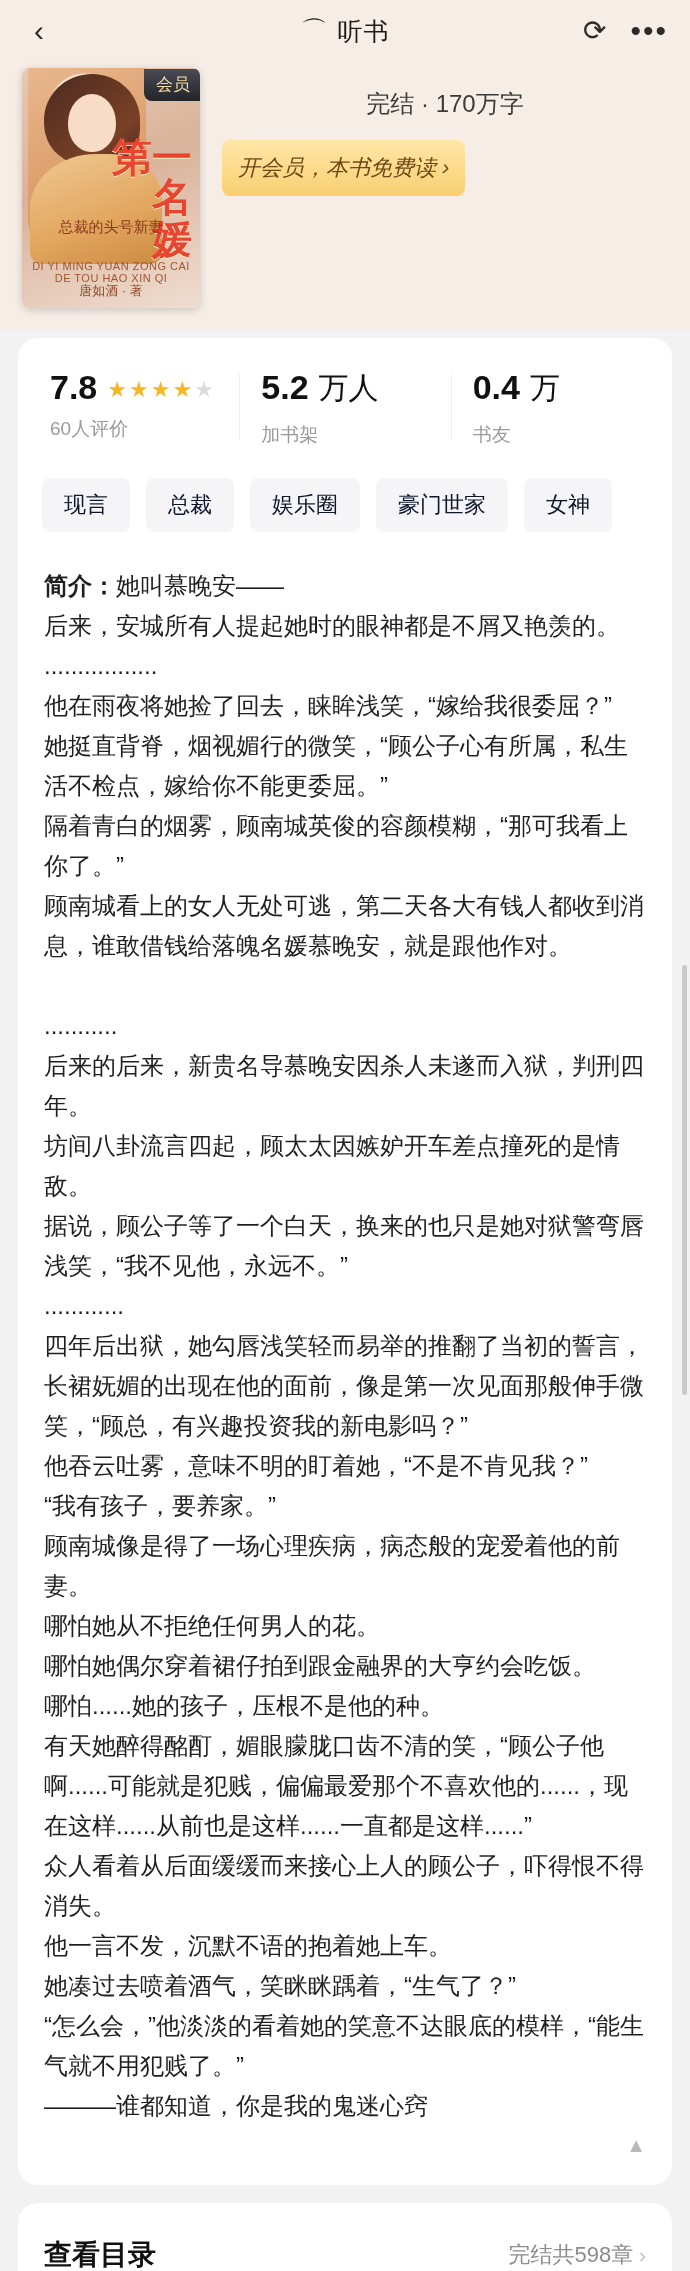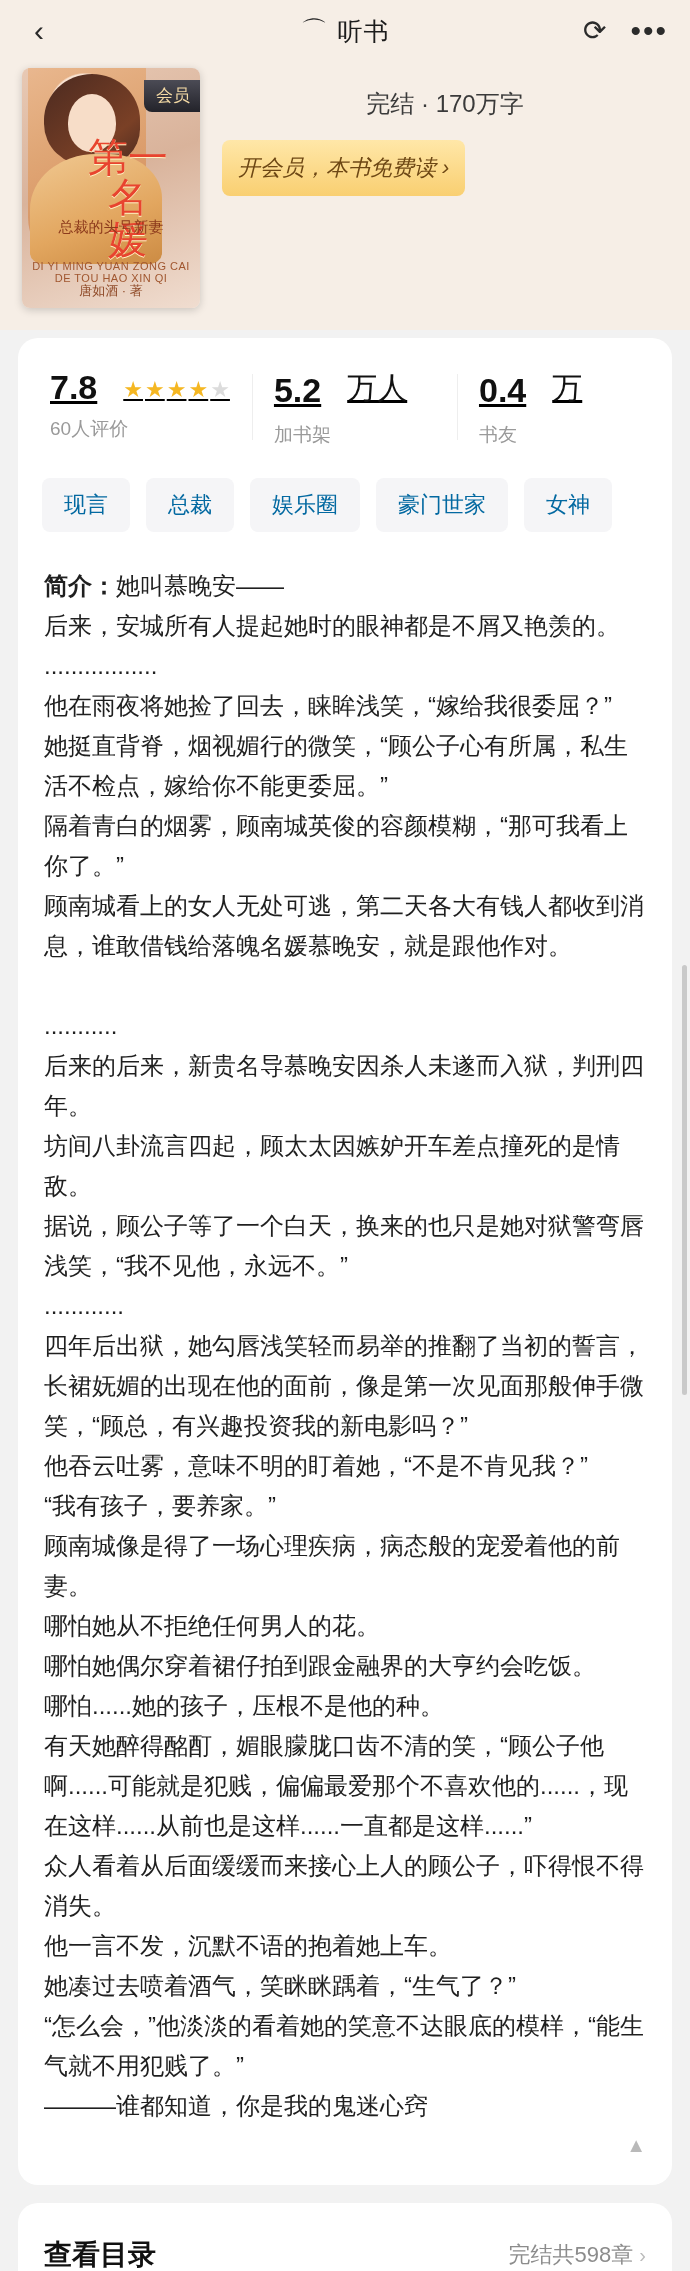--- a/index.html
+++ b/index.html
@@ -86,35 +86,35 @@
   }
   .cover-dress {
     position: absolute;
     left: 8px; top: 86px;
     width: 132px; height: 110px;
     background: linear-gradient(160deg,#f0c891 0%, #e2a65f 60%, #cc8b43 100%);
     border-radius: 50% 40% 10% 10%;
   }
   .cover-badge {
     position: absolute;
-    right: 0; top: 12px;
+    right: 0; top: 1px;
     background: linear-gradient(180deg,#4b4b55,#23232a);
     color: #f3d9a4;
     font-size: 17px;
     padding: 4px 10px 5px 12px;
     border-bottom-left-radius: 8px;
   }
   .cover-title-block {
     position: absolute;
-    left: 56px; top: 70px;
+    left: 70px; top: 70px;
     width: 100px;
-    text-align: center;
+    text-align: right;
     color: #e8442f;
     font-family: "Liberation Serif", serif;
-    font-weight: normal;
+    font-weight: bold;
     text-shadow: 0 1px 0 #fff3c4;
   }
   .cover-title-block .ct-l1 { font-size: 40px; line-height: 40px; }
   .cover-title-block .ct-l2 { font-size: 40px; line-height: 44px; }
   .cover-sub {
     position: absolute;
     left: 14px; top: 150px;
     width: 150px;
     font-size: 15px;
     color: #8c3a1c;
@@ -191,23 +191,21 @@
   }
   .stat + .stat::before {
     content: "";
     position: absolute;
     left: 0; top: 6px; bottom: 8px;
     width: 1px;
     background: #eee;
   }
   .stat-top {
     display: flex;
-    align-items: center;
-    gap: 26px;
-    text-decoration: underline;
+    gap: 10px;
   }
   .stat-value {
     font-size: 34px;
     font-weight: bold;
     color: #111;
     line-height: 38px;
   }
   .stat-unit { font-size: 30px; color: #111; align-self: flex-end; padding-bottom: 3px;}
   .stars { display: flex; gap: 2px; align-self: flex-end; padding-bottom: 5px;}
   .star { font-size: 22px; color: #f5b722; line-height: 22px; }
@@ -219,21 +217,21 @@
   }
 
   .tags {
     display: flex;
     flex-wrap: wrap;
     gap: 16px;
     padding: 4px 24px 6px 24px;
   }
   .tag {
     background: #f5f5f7;
-    color: #0369a1;
+    color: #0f172a;
     font-size: 22px;
     border-radius: 8px;
     padding: 12px 22px;
     border: none;
     font-family: "Liberation Sans", sans-serif;
   }
 
   .intro {
     padding: 28px 26px 0 26px;
     font-size: 24px;

